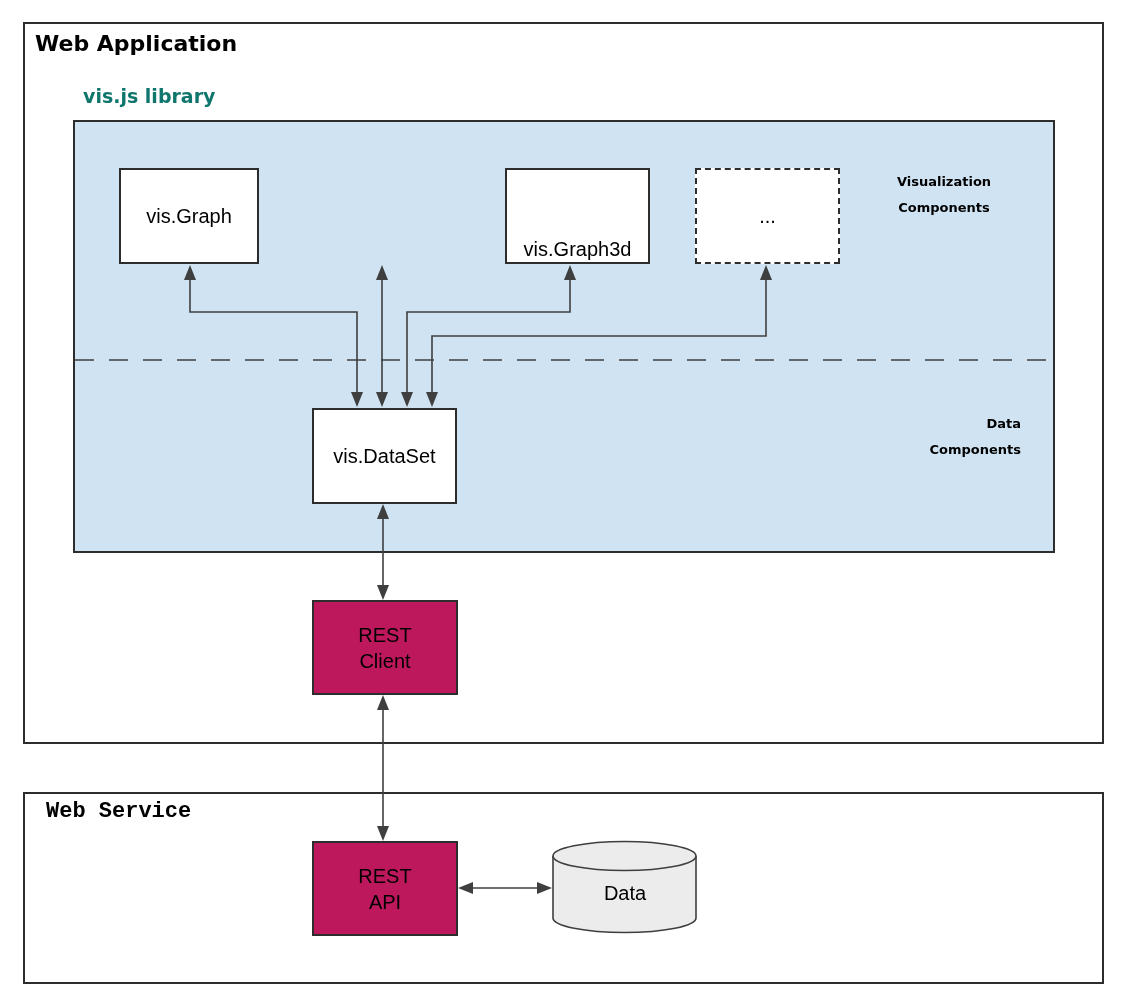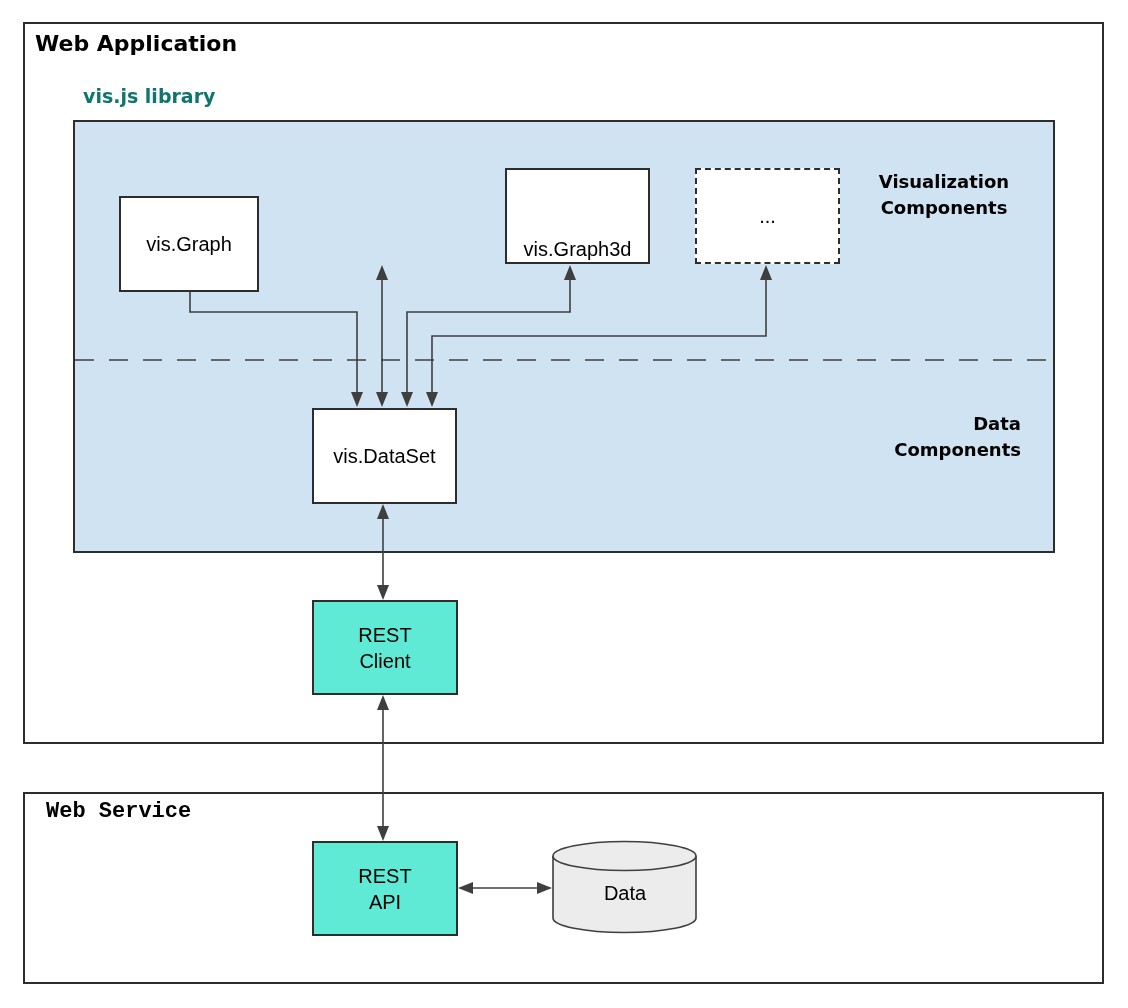--- a/index.html
+++ b/index.html
@@ -19,24 +19,24 @@
   .subheading {
     position:absolute; font-family:"DejaVu Sans", sans-serif; font-weight:bold;
     font-size:19px; color:#0f766e; white-space:nowrap;
   }
   .box {
     position:absolute; box-sizing:border-box; border:2px solid #2d2d2d; background:#ffffff;
     display:flex; flex-direction:column; align-items:center; justify-content:center;
     font-size:20px; line-height:26px; text-align:center; z-index:3;
   }
   .box.dashed { border-style:dashed; }
-  .box.gray { background:#5eead4; }
+  .box.gray { background:#be185d; }
   .side-label {
     position:absolute; font-family:"DejaVu Sans", sans-serif; font-weight:bold;
-    font-size:18px; line-height:26px; color:#000; z-index:3;
+    font-size:13px; line-height:26px; color:#000; z-index:3;
   }
   #connectors { position:absolute; left:0; top:0; z-index:2; }
   .lbl-line { display:block; }
   #data-cyl-label {
     position:absolute; left:553px; top:841px; width:144px; height:92px;
     display:flex; align-items:center; justify-content:center;
     padding-top:12px; box-sizing:border-box; font-size:20px; z-index:4;
   }
 </style>
 </head>
@@ -102,21 +102,21 @@
         <polygon points="552,888 537,882 537,894" stroke="none"></polygon>
       </g>
 
       <g>
         <path d="M553,856 v62 a71.5,14.5 0 0 0 143,0 v-62" fill="#ececec"></path>
         <ellipse cx="624.5" cy="856" rx="71.5" ry="14.5" fill="#ececec"></ellipse>
       </g>
     </g>
   </svg>
 
-  <div class="box" style="left:119px; top:168px; width:140px; height:96px;margin-top:28px;">
+  <div class="box" style="left:119px; top:168px; width:140px; height:96px;">
     <span>vis.Graph</span>
   </div>
   <div class="box" style="left:505px; top:168px; width:145px; height:96px;justify-content:flex-end;">
     <span>vis.Graph3d</span>
   </div>
   <div class="box dashed" style="left:695px; top:168px; width:145px; height:96px;">
     <span>...</span>
   </div>
 
   <div class="side-label" style="left:844px; top:169px; width:200px; text-align:center;">

